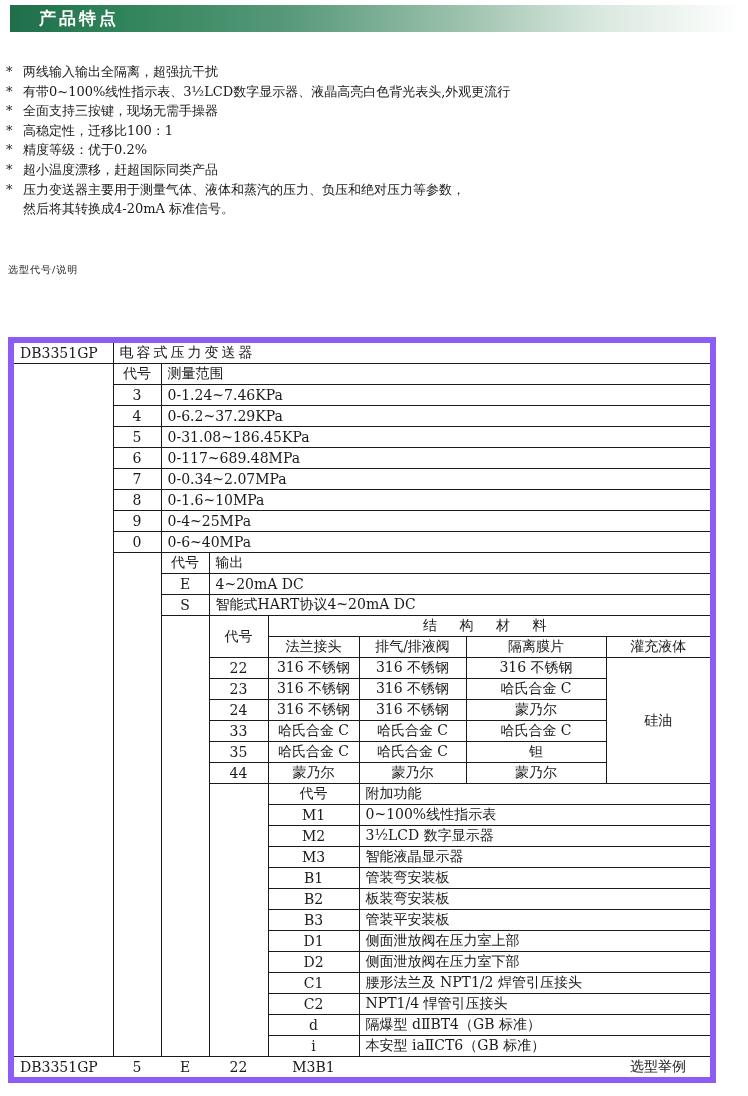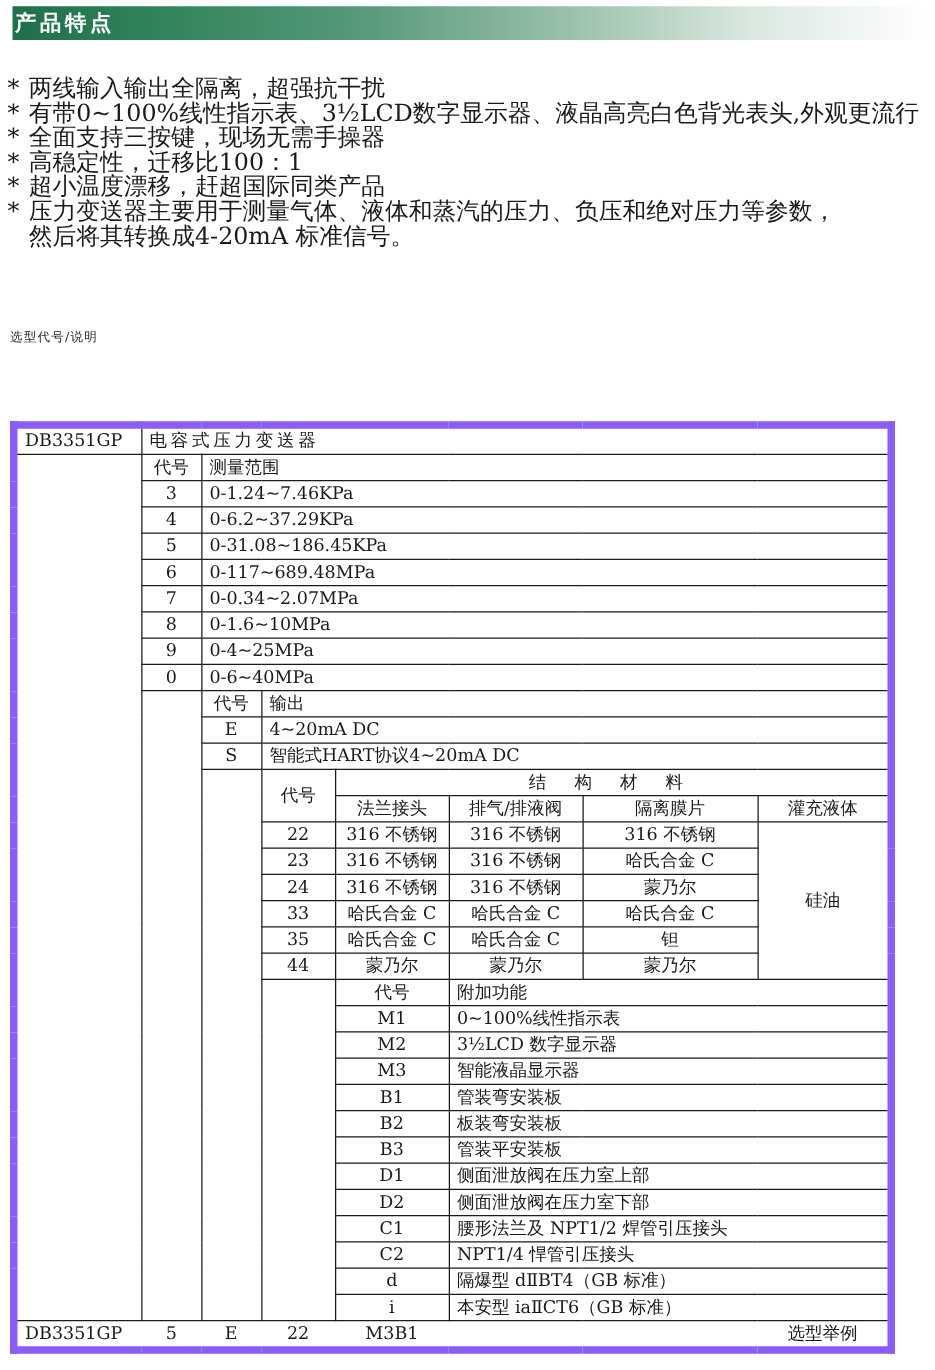--- a/index.html
+++ b/index.html
@@ -9,24 +9,24 @@
     overflow:hidden;
   }
   
   .header-bar{
     position:absolute;left:10px;top:5px;width:731px;height:27px;
     background:linear-gradient(90deg,#1f6f4a 0%,#2f835a 15%,#57997a 38%,#9dc2ad 62%,#d8e7de 80%,#ffffff 100%);
     display:flex;align-items:center;
   }
   .header-bar .title{
     color:#ffffff;font-family:"DejaVu Sans","Liberation Sans",sans-serif;
-    font-weight:bold;font-size:17px;letter-spacing:3px;padding-left:2px;
-  }
-  
-  .features{position:absolute;left:6px;top:62px;font-size:19px;line-height:19.6px;white-space:nowrap;}
+    font-weight:bold;font-size:17px;letter-spacing:3px;padding-left:29px;
+  }
+  
+  .features{position:absolute;left:6px;top:62px;font-size:13px;line-height:19.6px;white-space:nowrap;}
   .feat .star{display:inline-block;width:17px;color:#1a1a1a;}
   
   .section-title{position:absolute;left:8px;top:263px;font-size:10px;letter-spacing:1px;}
   
   table.spec{
     position:absolute;left:8px;top:337px;
     border-collapse:collapse;table-layout:fixed;
     border:6px solid #8b5cf6;
   }
   table.spec td{
@@ -47,20 +47,21 @@
 
 <div class="header-bar">
   <span class="title">产品特点</span>
 </div>
 
 <div class="features">
   <div class="feat"><span class="star">*</span><span>两线输入输出全隔离，超强抗干扰</span></div>
   <div class="feat"><span class="star">*</span><span>有带0~100%线性指示表、3½LCD数字显示器、液晶高亮白色背光表头,外观更流行</span></div>
   <div class="feat"><span class="star">*</span><span>全面支持三按键，现场无需手操器</span></div>
   <div class="feat"><span class="star">*</span><span>高稳定性，迁移比100：1</span></div>
+  <div class="feat"><span class="star">*</span><span>精度等级：优于0.2%</span></div>
   <div class="feat"><span class="star">*</span><span>超小温度漂移，赶超国际同类产品</span></div>
   <div class="feat"><span class="star">*</span><span>压力变送器主要用于测量气体、液体和蒸汽的压力、负压和绝对压力等参数，</span></div>
   <div class="feat"><span class="star"></span><span>然后将其转换成4-20mA 标准信号。</span></div>
 </div>
 
 <div class="section-title">选型代号/说明</div>
 
 <table class="spec">
   <colgroup>
     <col style="width:102px">

